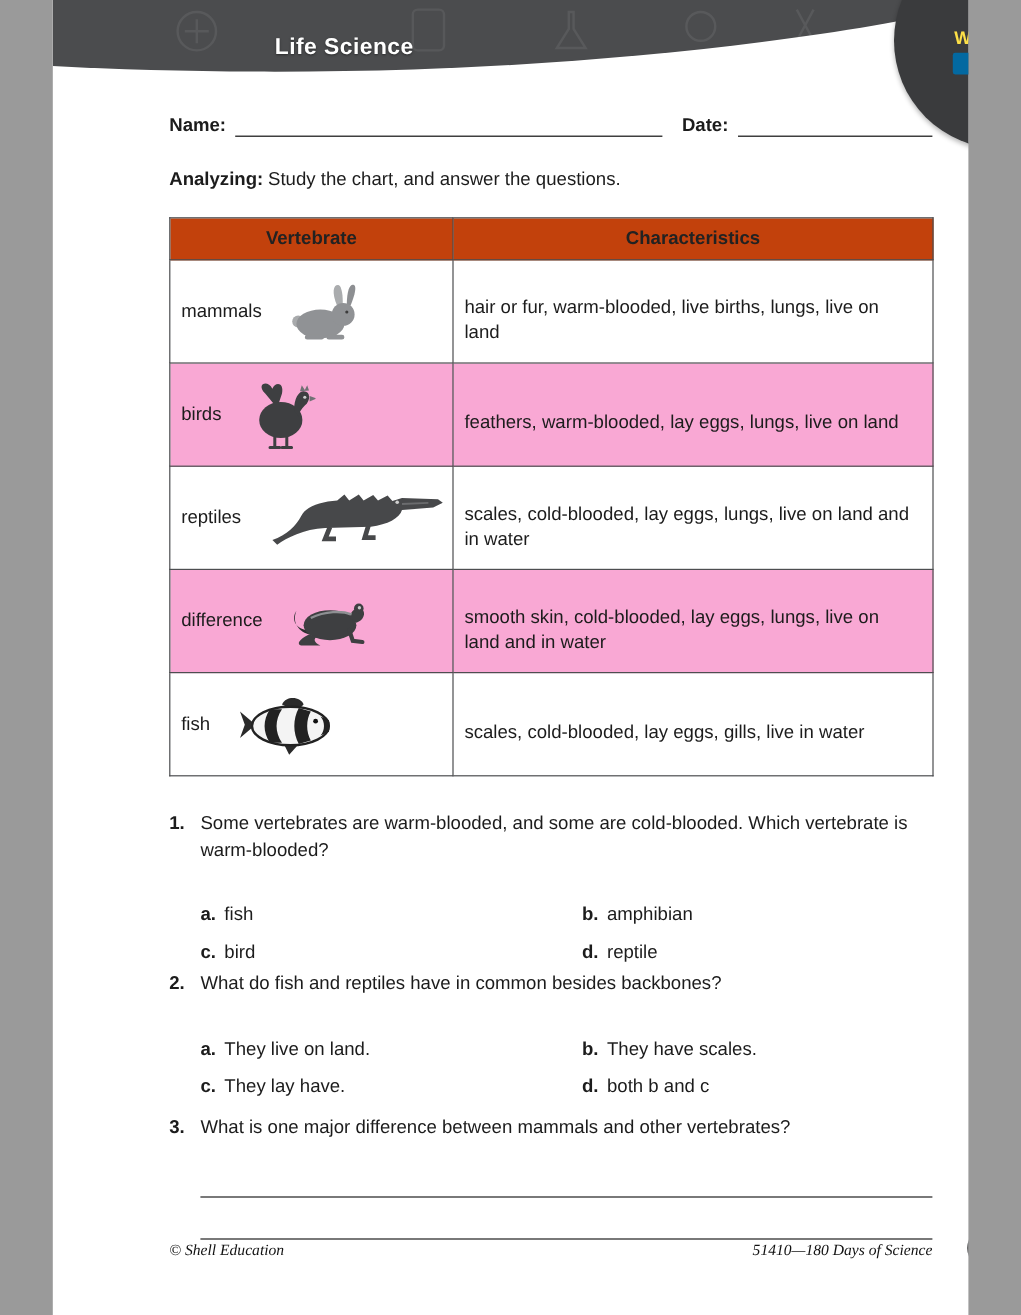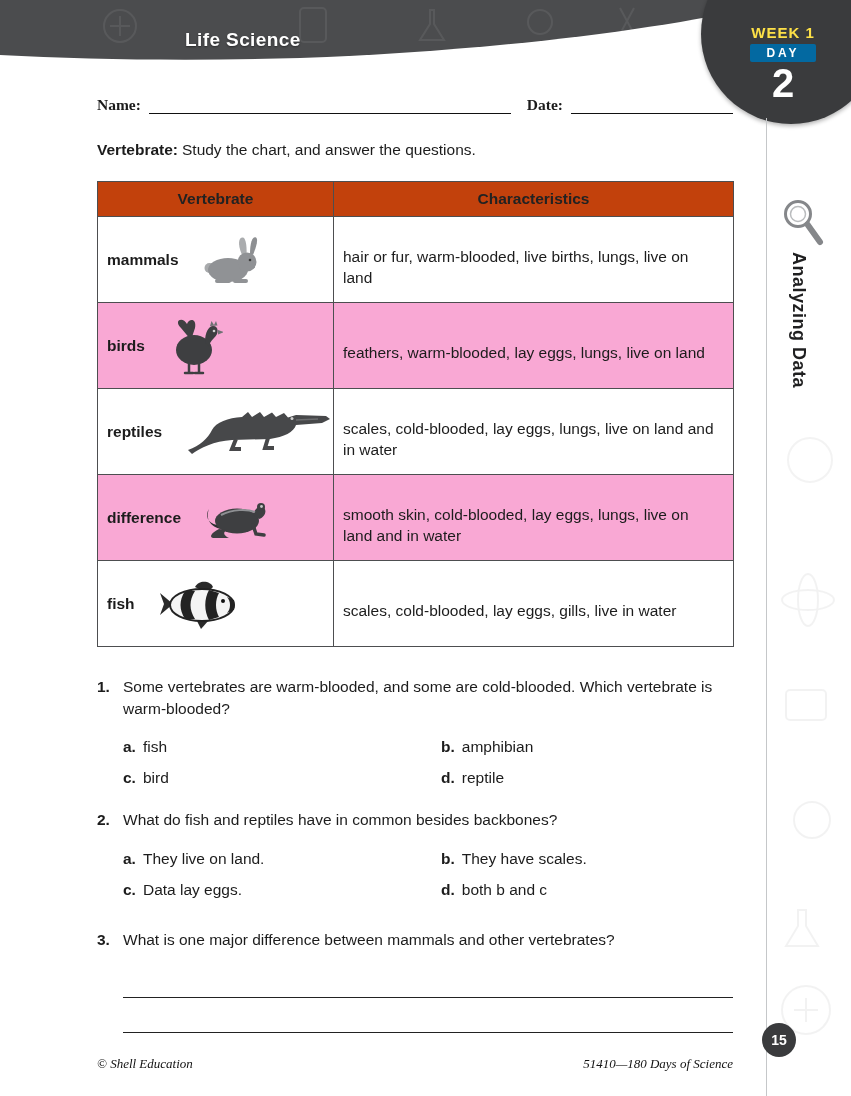--- a/index.html
+++ b/index.html
@@ -1,18 +1,18 @@
 <!DOCTYPE html>
 <html><head>
 <meta charset="utf-8">
 <style>
   * { margin:0; padding:0; box-sizing:border-box; }
   body { background:#9a9a9a; font-family:"Liberation Sans", sans-serif; }
   .page {
-    position:relative; width:851px; height:1096px; margin:0 auto;
+    position:relative; width:763px; height:1096px; margin:0 auto;
     background:#ffffff; overflow:hidden; color:#1c1c1c;
     font-family:"Liberation Sans", sans-serif;
   }
 
   
   .banner-svg { position:absolute; top:0; left:0; }
   .banner-title {
     position:absolute; left:185px; top:29px; color:#ffffff;
     font-size:19px; font-weight:bold; letter-spacing:.4px;
     text-shadow:0 1px 2px rgba(0,0,0,.45);
@@ -39,54 +39,54 @@
     writing-mode:vertical-rl; font-size:18px; font-weight:bold; color:#1f1f20;
     letter-spacing:.5px;
   }
   .margin-doodles { position:absolute; left:768px; top:130px; }
 
   
   .name-row {
     position:absolute; left:97px; top:96px; width:636px;
     display:flex; align-items:flex-end; font-size:15.5px;
   }
-  .name-row b { font-weight:bold; margin-right:8px;font-family:Liberation Serif, serif; }
+  .name-row b { font-weight:bold; margin-right:8px; }
   .blank { border-bottom:1.3px solid #111; height:17px; }
   .blank.name { flex:1; margin-right:16px; }
   .blank.date { width:162px; }
   .directions { position:absolute; left:97px; top:141px; width:636px; font-size:15.5px; }
   .directions b { margin-right:4px; }
 
   
   .chart { position:absolute; left:97px; top:181px; width:636px; border-collapse:collapse; table-layout:fixed; }
   .chart th, .chart td { border:1.4px solid #4d4e50; font-size:15.5px; }
   .chart th { height:35px; background:#c2410c; font-weight:bold; text-align:center; color:#222; }
   .chart col.c1 { width:236px; } .chart col.c2 { width:400px; }
   .chart tbody tr { height:86px; }
   .chart tbody tr.alt { background:#f9a8d4; }
-  .animal-cell { display:flex; align-items:center; gap:22px; padding-left:9px;font-weight:bold; }
+  .animal-cell { display:flex; align-items:center; gap:22px; padding-left:9px; }
   .char-cell { padding:22px 12px 6px 9px; vertical-align:middle; line-height:1.3; }
 
   
   .questions { position:absolute; left:97px; top:676px; width:636px; font-size:15.5px; }
   .q { display:flex; line-height:1.4; }
   .qnum { width:26px; font-weight:bold; flex:0 0 26px; }
   .qtext { flex:1; }
   .choice-row { position:relative; height:31px; margin-left:26px; margin-top:0; }
   .choice-row.first { margin-top:11px; }
-  .choice { position:absolute; top:8px; white-space:nowrap; }
+  .choice { position:absolute; top:24px; white-space:nowrap; }
   .choice.colA { left:0; } .choice.colB { left:318px; }
   .choice b { margin-right:7px; }
   .gap-q2 { margin-top:17px; } .gap-q3 { margin-top:25px; }
   .ans-line { margin-left:26px; height:0; border-bottom:1.3px solid #222; }
   .ans-line.l1 { margin-top:46px; } .ans-line.l2 { margin-top:34px; }
 
   
   .footer {
-    position:absolute; left:97px; top:1056px; width:636px;
+    position:absolute; left:97px; top:1034px; width:636px;
     display:flex; justify-content:space-between;
     font-family:"Liberation Serif", serif; font-style:italic; font-size:13px; color:#111;
   }
   .page-circle {
     position:absolute; left:762px; top:1023px; width:34px; height:34px; border-radius:50%;
     background:#3a3b3d; color:#fff; font-weight:bold; font-size:14px;
     display:flex; align-items:center; justify-content:center; z-index:2;
   }
 </style>
 </head>
@@ -135,21 +135,21 @@
   </svg>
 
   <div class="name-row">
     <b>Name:</b>
     <span class="blank name"></span>
     <b>Date:</b>
     <span class="blank date"></span>
   </div>
 
   <div class="directions">
-    <b>Vertebrate:</b><span>Study the chart, and answer the questions.</span>
+    <b>Analyzing:</b><span>Study the chart, and answer the questions.</span>
   </div>
 
   <table class="chart">
     <colgroup>
         <col class="c1">
         <col class="c2">
       </colgroup>
     <thead>
       <tr>
         <th>Vertebrate</th>
@@ -262,21 +262,21 @@
 
     <div class="q gap-q2">
       <span class="qnum">2.</span>
       <span class="qtext">What do fish and reptiles have in common besides backbones?</span>
     </div>
     <div class="choice-row first">
       <span class="choice colA"><b>a.</b><span>They live on land.</span></span>
       <span class="choice colB"><b>b.</b><span>They have scales.</span></span>
     </div>
     <div class="choice-row">
-      <span class="choice colA"><b>c.</b><span>Data lay eggs.</span></span>
+      <span class="choice colA"><b>c.</b><span>They lay have.</span></span>
       <span class="choice colB"><b>d.</b><span>both b and c</span></span>
     </div>
 
     <div class="q gap-q3">
       <span class="qnum">3.</span>
       <span class="qtext">What is one major difference between mammals and other vertebrates?</span>
     </div>
     <div class="ans-line l1"></div>
     <div class="ans-line l2"></div>
   </div>

